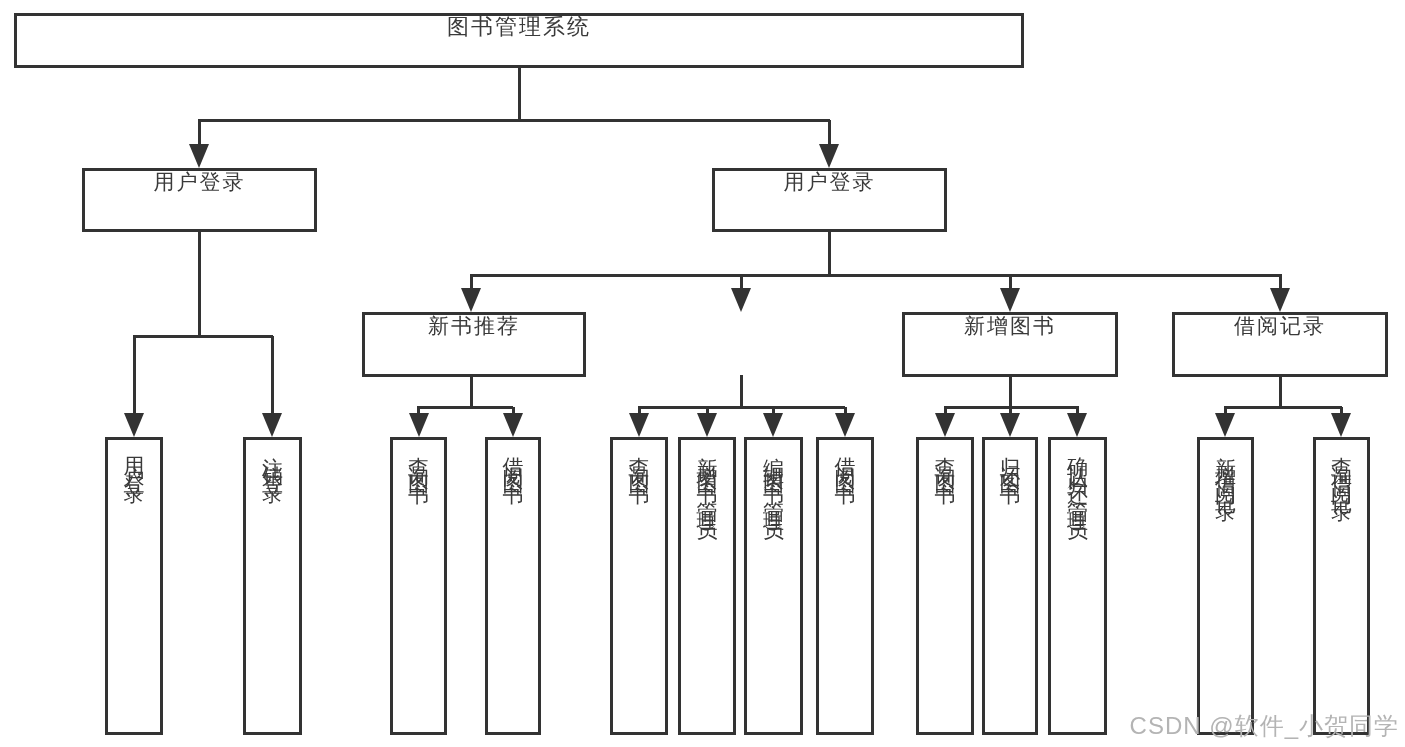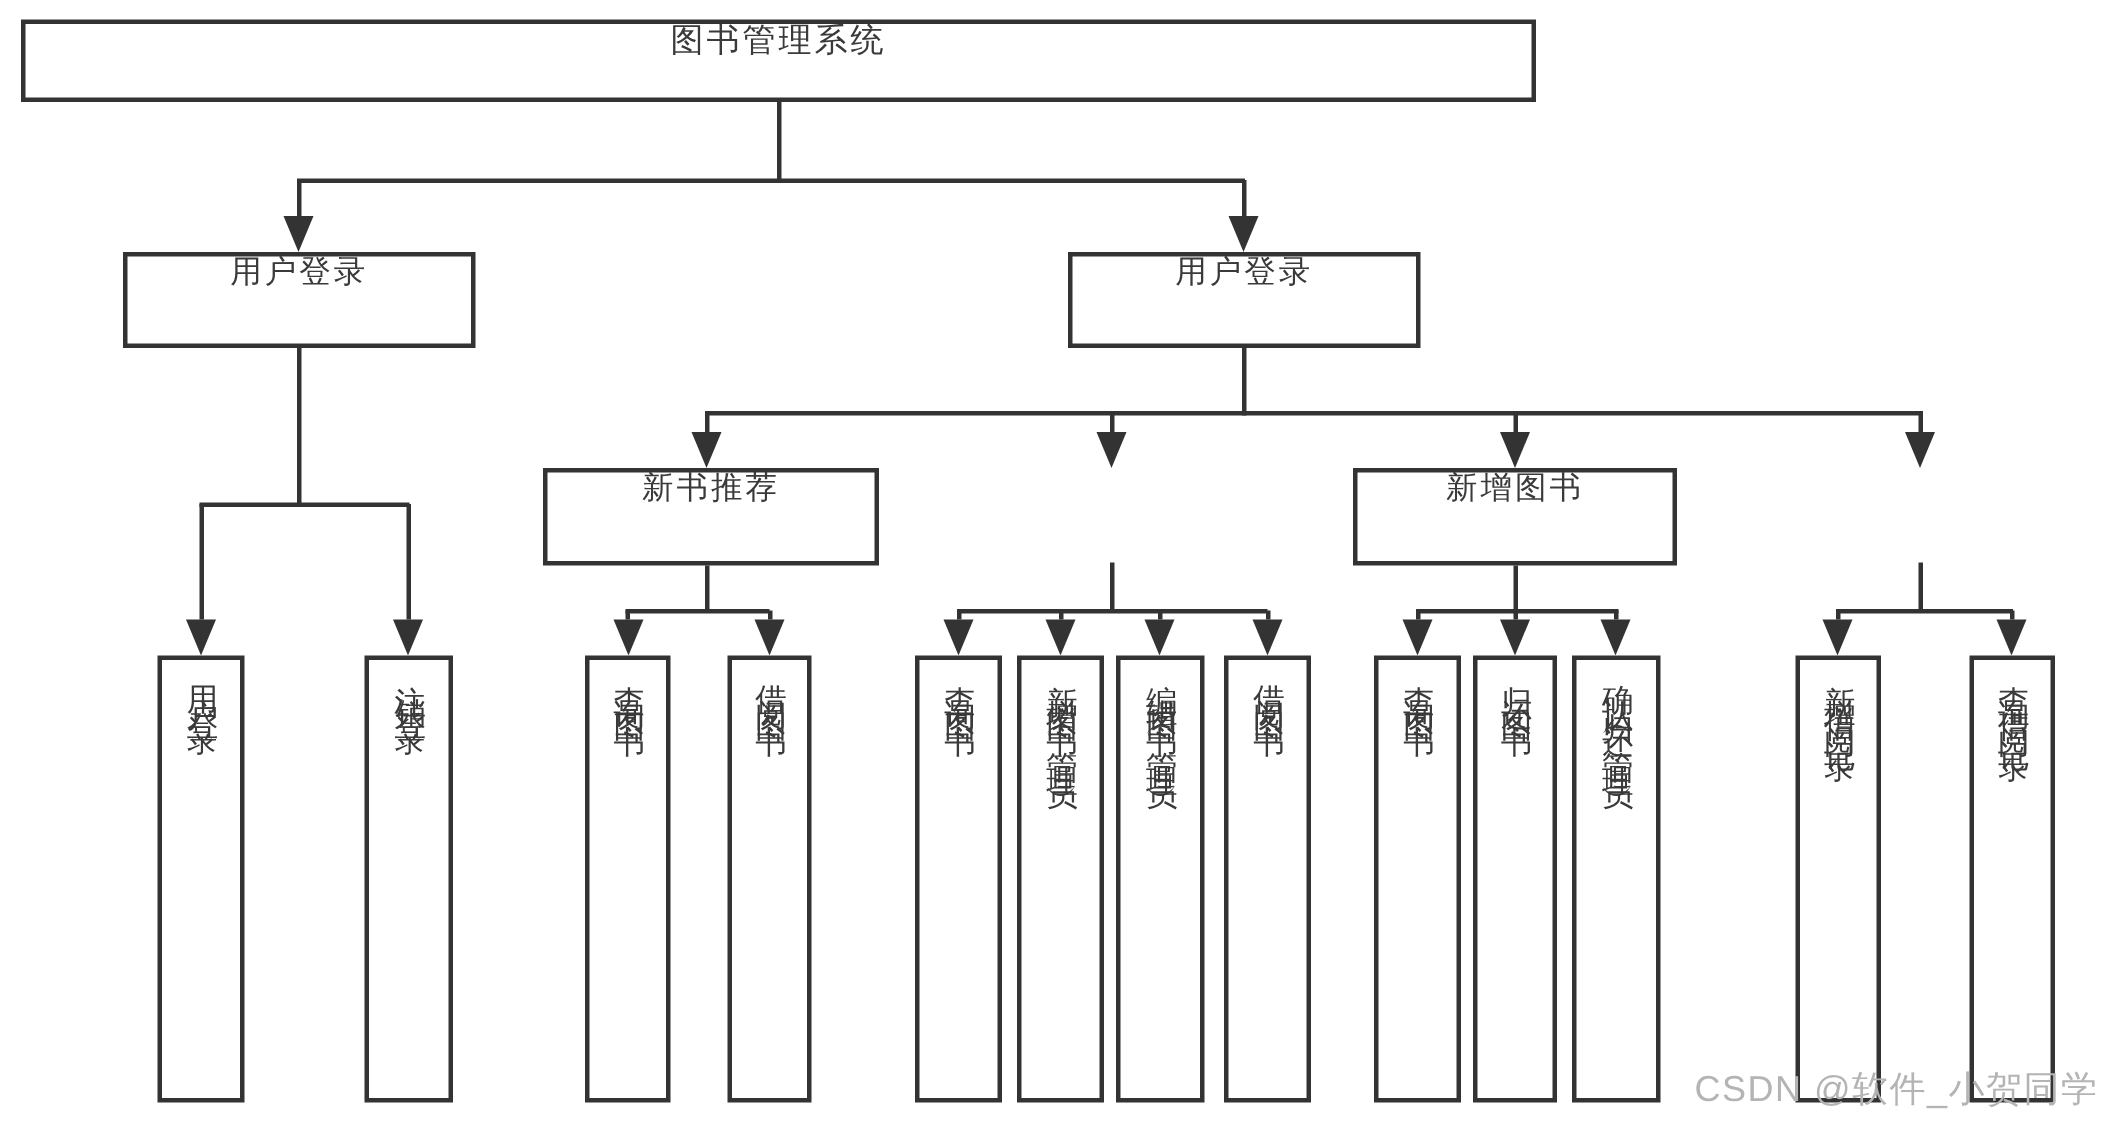--- a/index.html
+++ b/index.html
@@ -99,20 +99,23 @@
   <div class="node h" style="left:712px;top:168px;width:235px;height:64px">
     <span class="lbl">用户登录</span>
   </div>
 
   <div class="node h" style="left:362px;top:312px;width:224px;height:65px">
     <span class="lbl">新书推荐</span>
   </div>
   <div class="node h" style="left:902px;top:312px;width:216px;height:65px">
     <span class="lbl">新增图书</span>
   </div>
+  <div class="node h" style="left:1172px;top:312px;width:216px;height:65px">
+    <span class="lbl">借阅记录</span>
+  </div>
 
   <div class="node v" style="left:105px;width:58px">
     <span class="lbl">用户登录</span>
   </div>
   <div class="node v" style="left:243px;width:59px">
     <span class="lbl">注销登录</span>
   </div>
 
   <div class="node v" style="left:390px;width:57px">
     <span class="lbl">查询图书</span>

